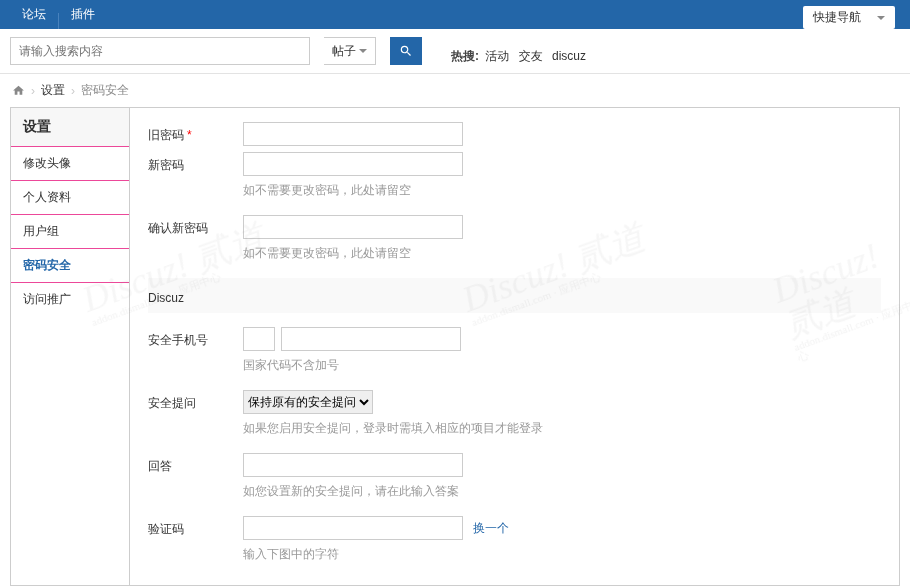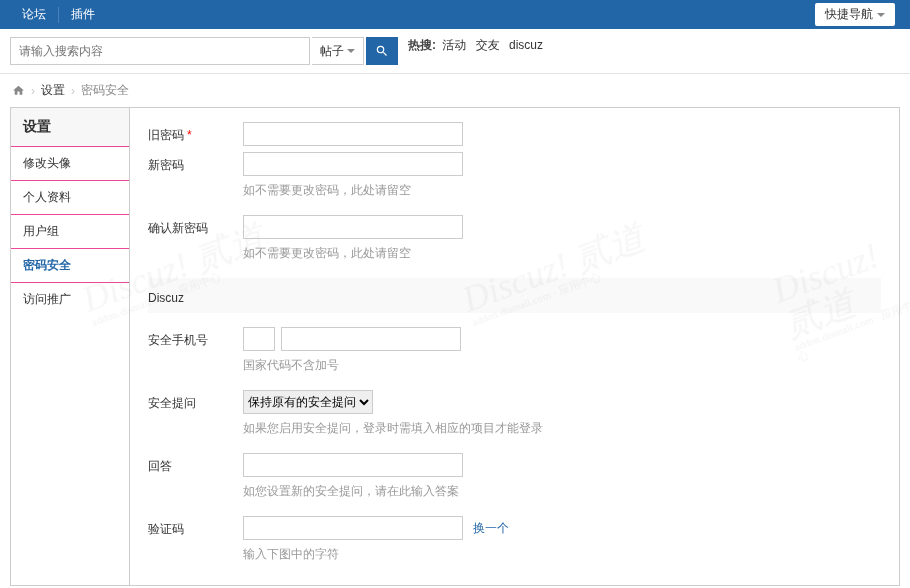--- a/index.html
+++ b/index.html
@@ -1,28 +1,28 @@
 <!DOCTYPE html>
 <html><head>
 <meta charset="utf-8">
 <style>
 *{margin:0;padding:0;box-sizing:border-box}
 body{font-family:"Microsoft YaHei",Arial,sans-serif;font-size:12px;color:#333;background:#fff}
-.topnav{background:#2366a8;height:29px;display:flex;align-items:center;padding:0 10px}
+.topnav{background:#2366a8;height:29px;display:flex;align-items:flex-end;padding:0 10px}
 .topnav a{color:#fff;text-decoration:none;padding:0 12px;font-size:12px;line-height:29px}
 .topnav .divider{width:1px;height:16px;background:#4882bd}
 .topnav .spacer{flex:1}
-.quicknav{background:#fff;color:#333;padding:3px 10px;border-radius:2px;display:flex;align-items:center;gap:4px;margin-right:5px}
+.quicknav{background:#fff;color:#333;padding:3px 10px;border-radius:2px;display:flex;align-items:center;gap:16px;margin-right:5px}
 .caret{width:0;height:0;border-left:4px solid transparent;border-right:4px solid transparent;border-top:4px solid #888}
-.searchbar{padding:8px 10px;display:flex;align-items:flex-start;gap:2px;border-bottom:1px solid #e3e3e3}
+.searchbar{padding:8px 10px;display:flex;align-items:flex-end;gap:14px;border-bottom:1px solid #e3e3e3}
 .searchinput{width:300px;height:28px;border:1px solid #ccc;padding:0 8px;font-size:12px}
 .searchtype{height:28px;border:1px solid #ccc;border-left:none;padding:0 8px;display:flex;align-items:center;gap:3px;background:#fff}
 .searchbtn{width:32px;height:28px;background:#2366a8;display:flex;align-items:center;justify-content:center;border:none}
 .searchbtn svg{fill:#fff}
-.hotsearch{margin-left:8px;color:#444}
+.hotsearch{margin-left:15px;color:#444}
 .hotsearch a{color:#333;text-decoration:none;margin:0 3px}
 .breadcrumb{padding:8px 12px;display:flex;align-items:center;gap:6px;color:#888}
 .breadcrumb .home{color:#888}
 .breadcrumb .sep{color:#ccc}
 .breadcrumb a{color:#333;text-decoration:none}
 .main{display:flex;margin:0 10px 10px;border:1px solid #cdcdcd}
 .sidebar{width:119px;background:#fff;border-right:1px solid #cdcdcd}
 .sidebar h2{font-size:14px;font-weight:bold;padding:10px 12px;background:#f7f7f7}
 .sidebar ul{list-style:none}
 .sidebar li{padding:8px 12px;border-top:1px solid #ec4899;cursor:pointer}

